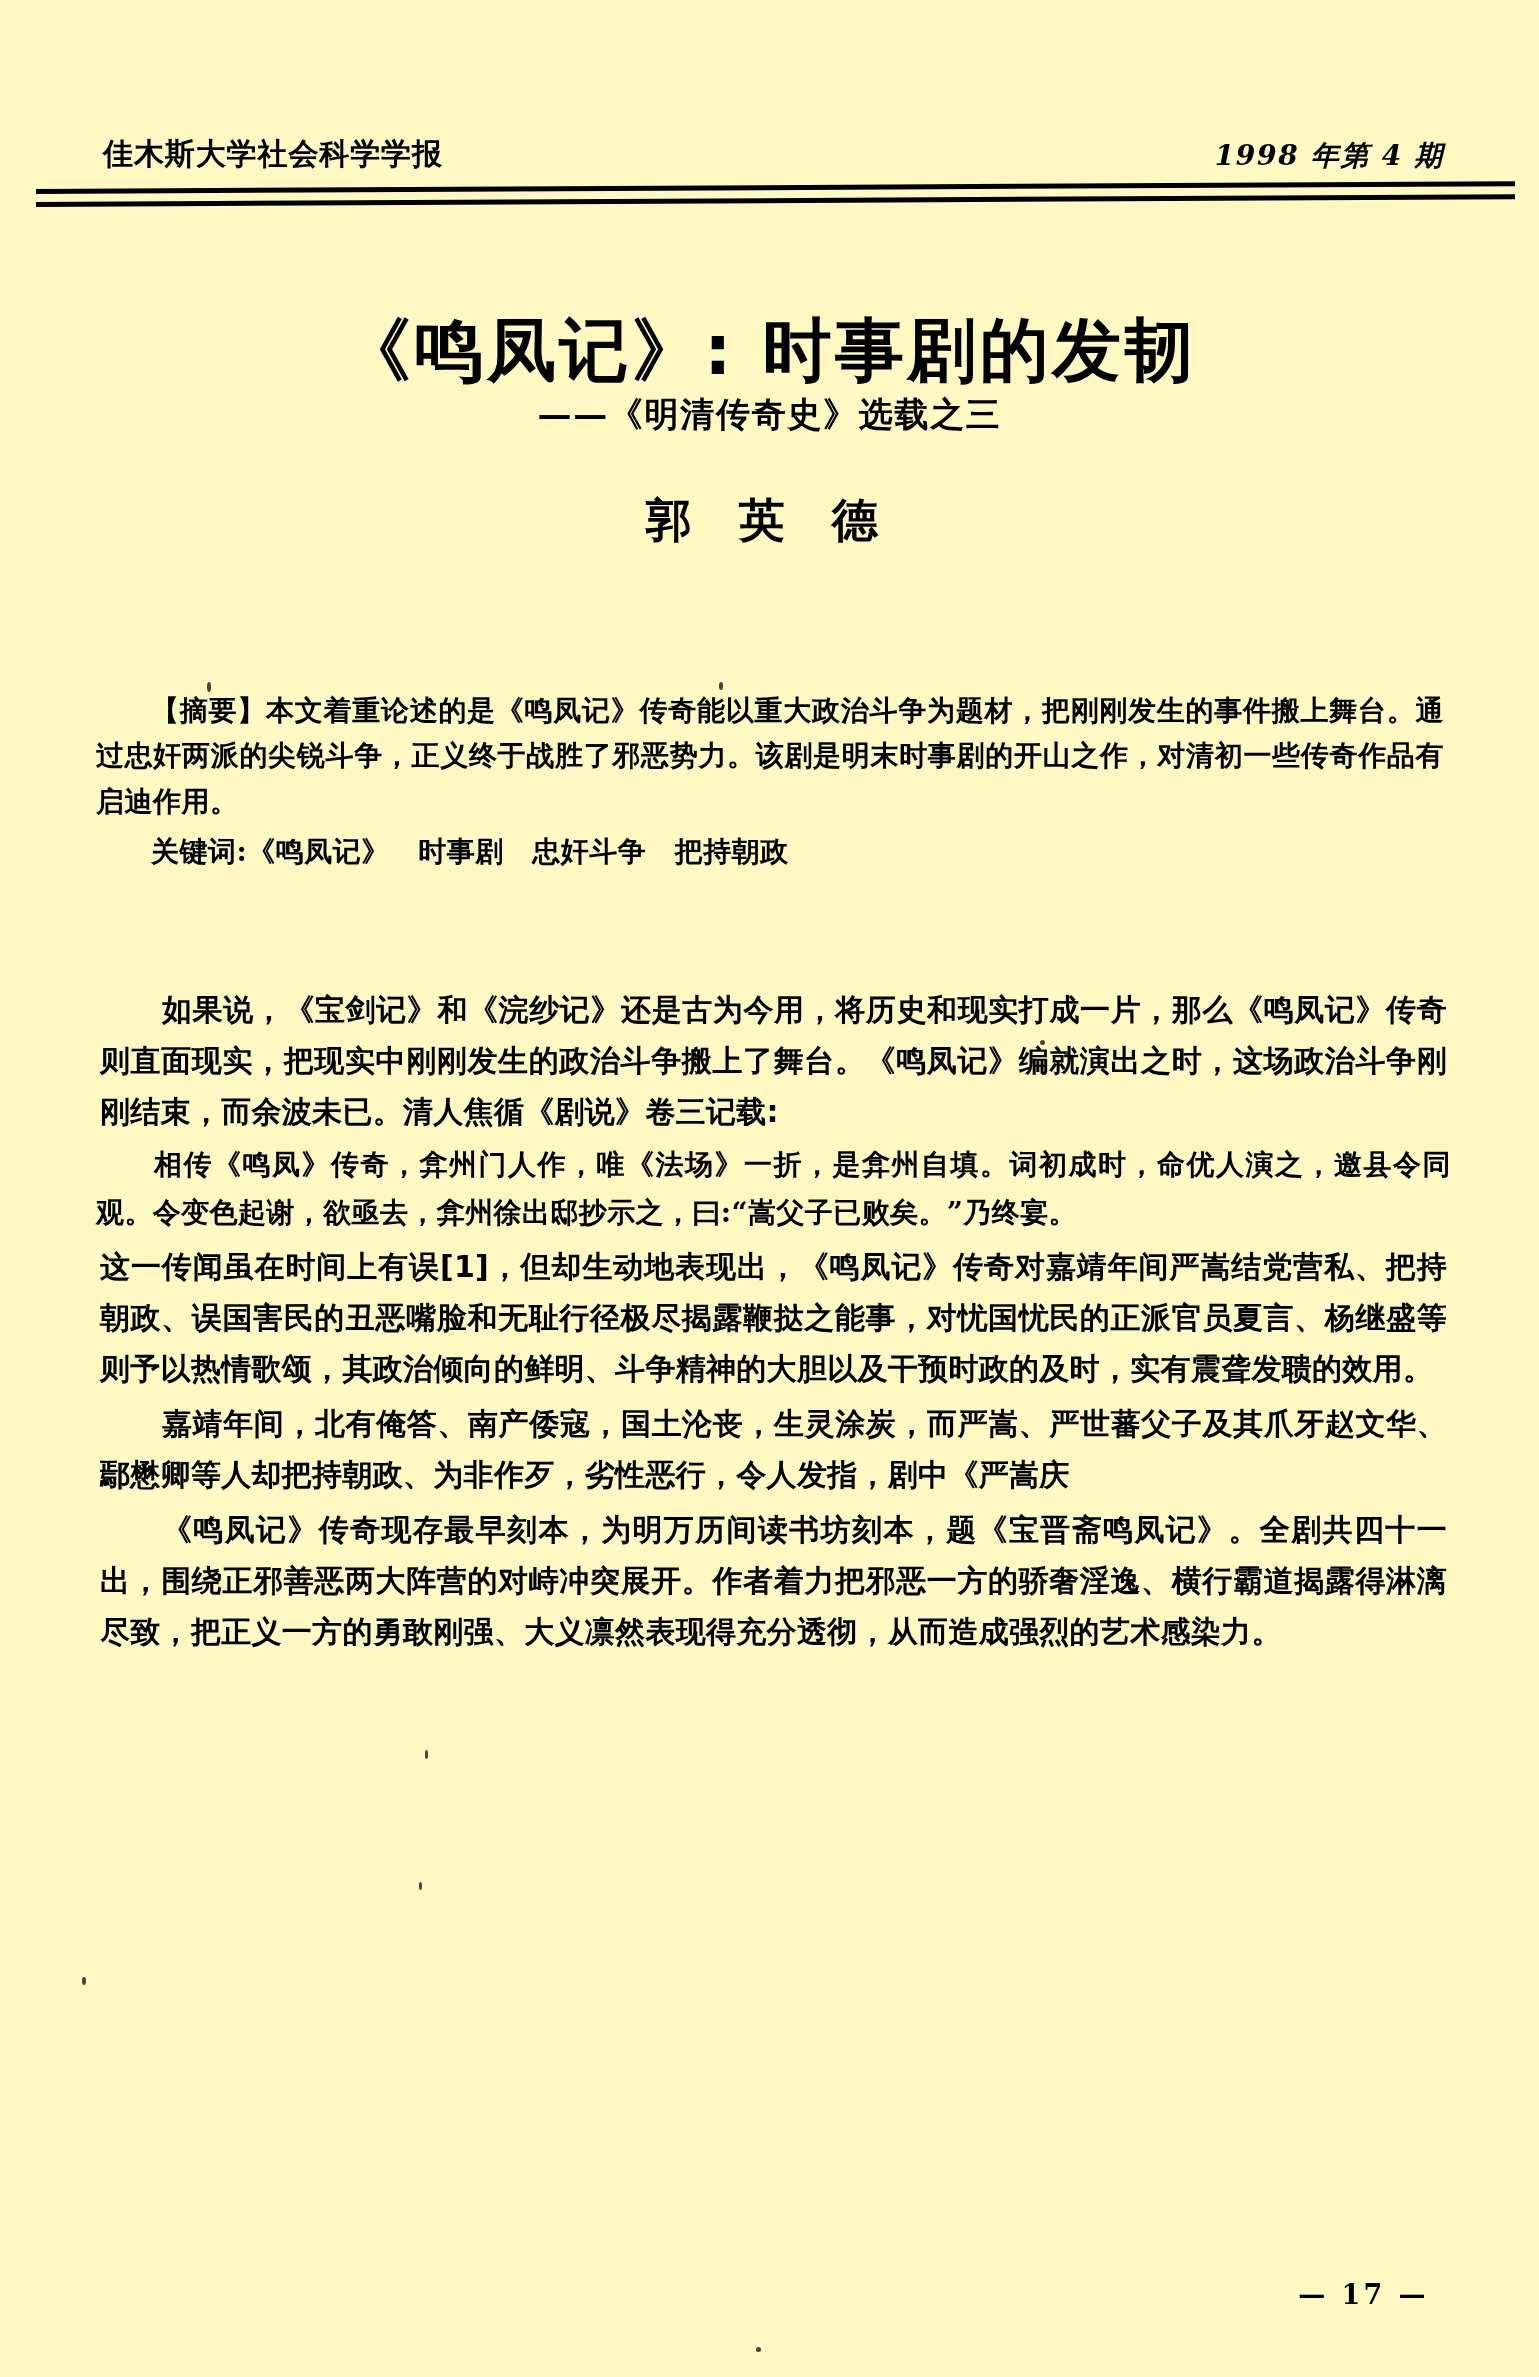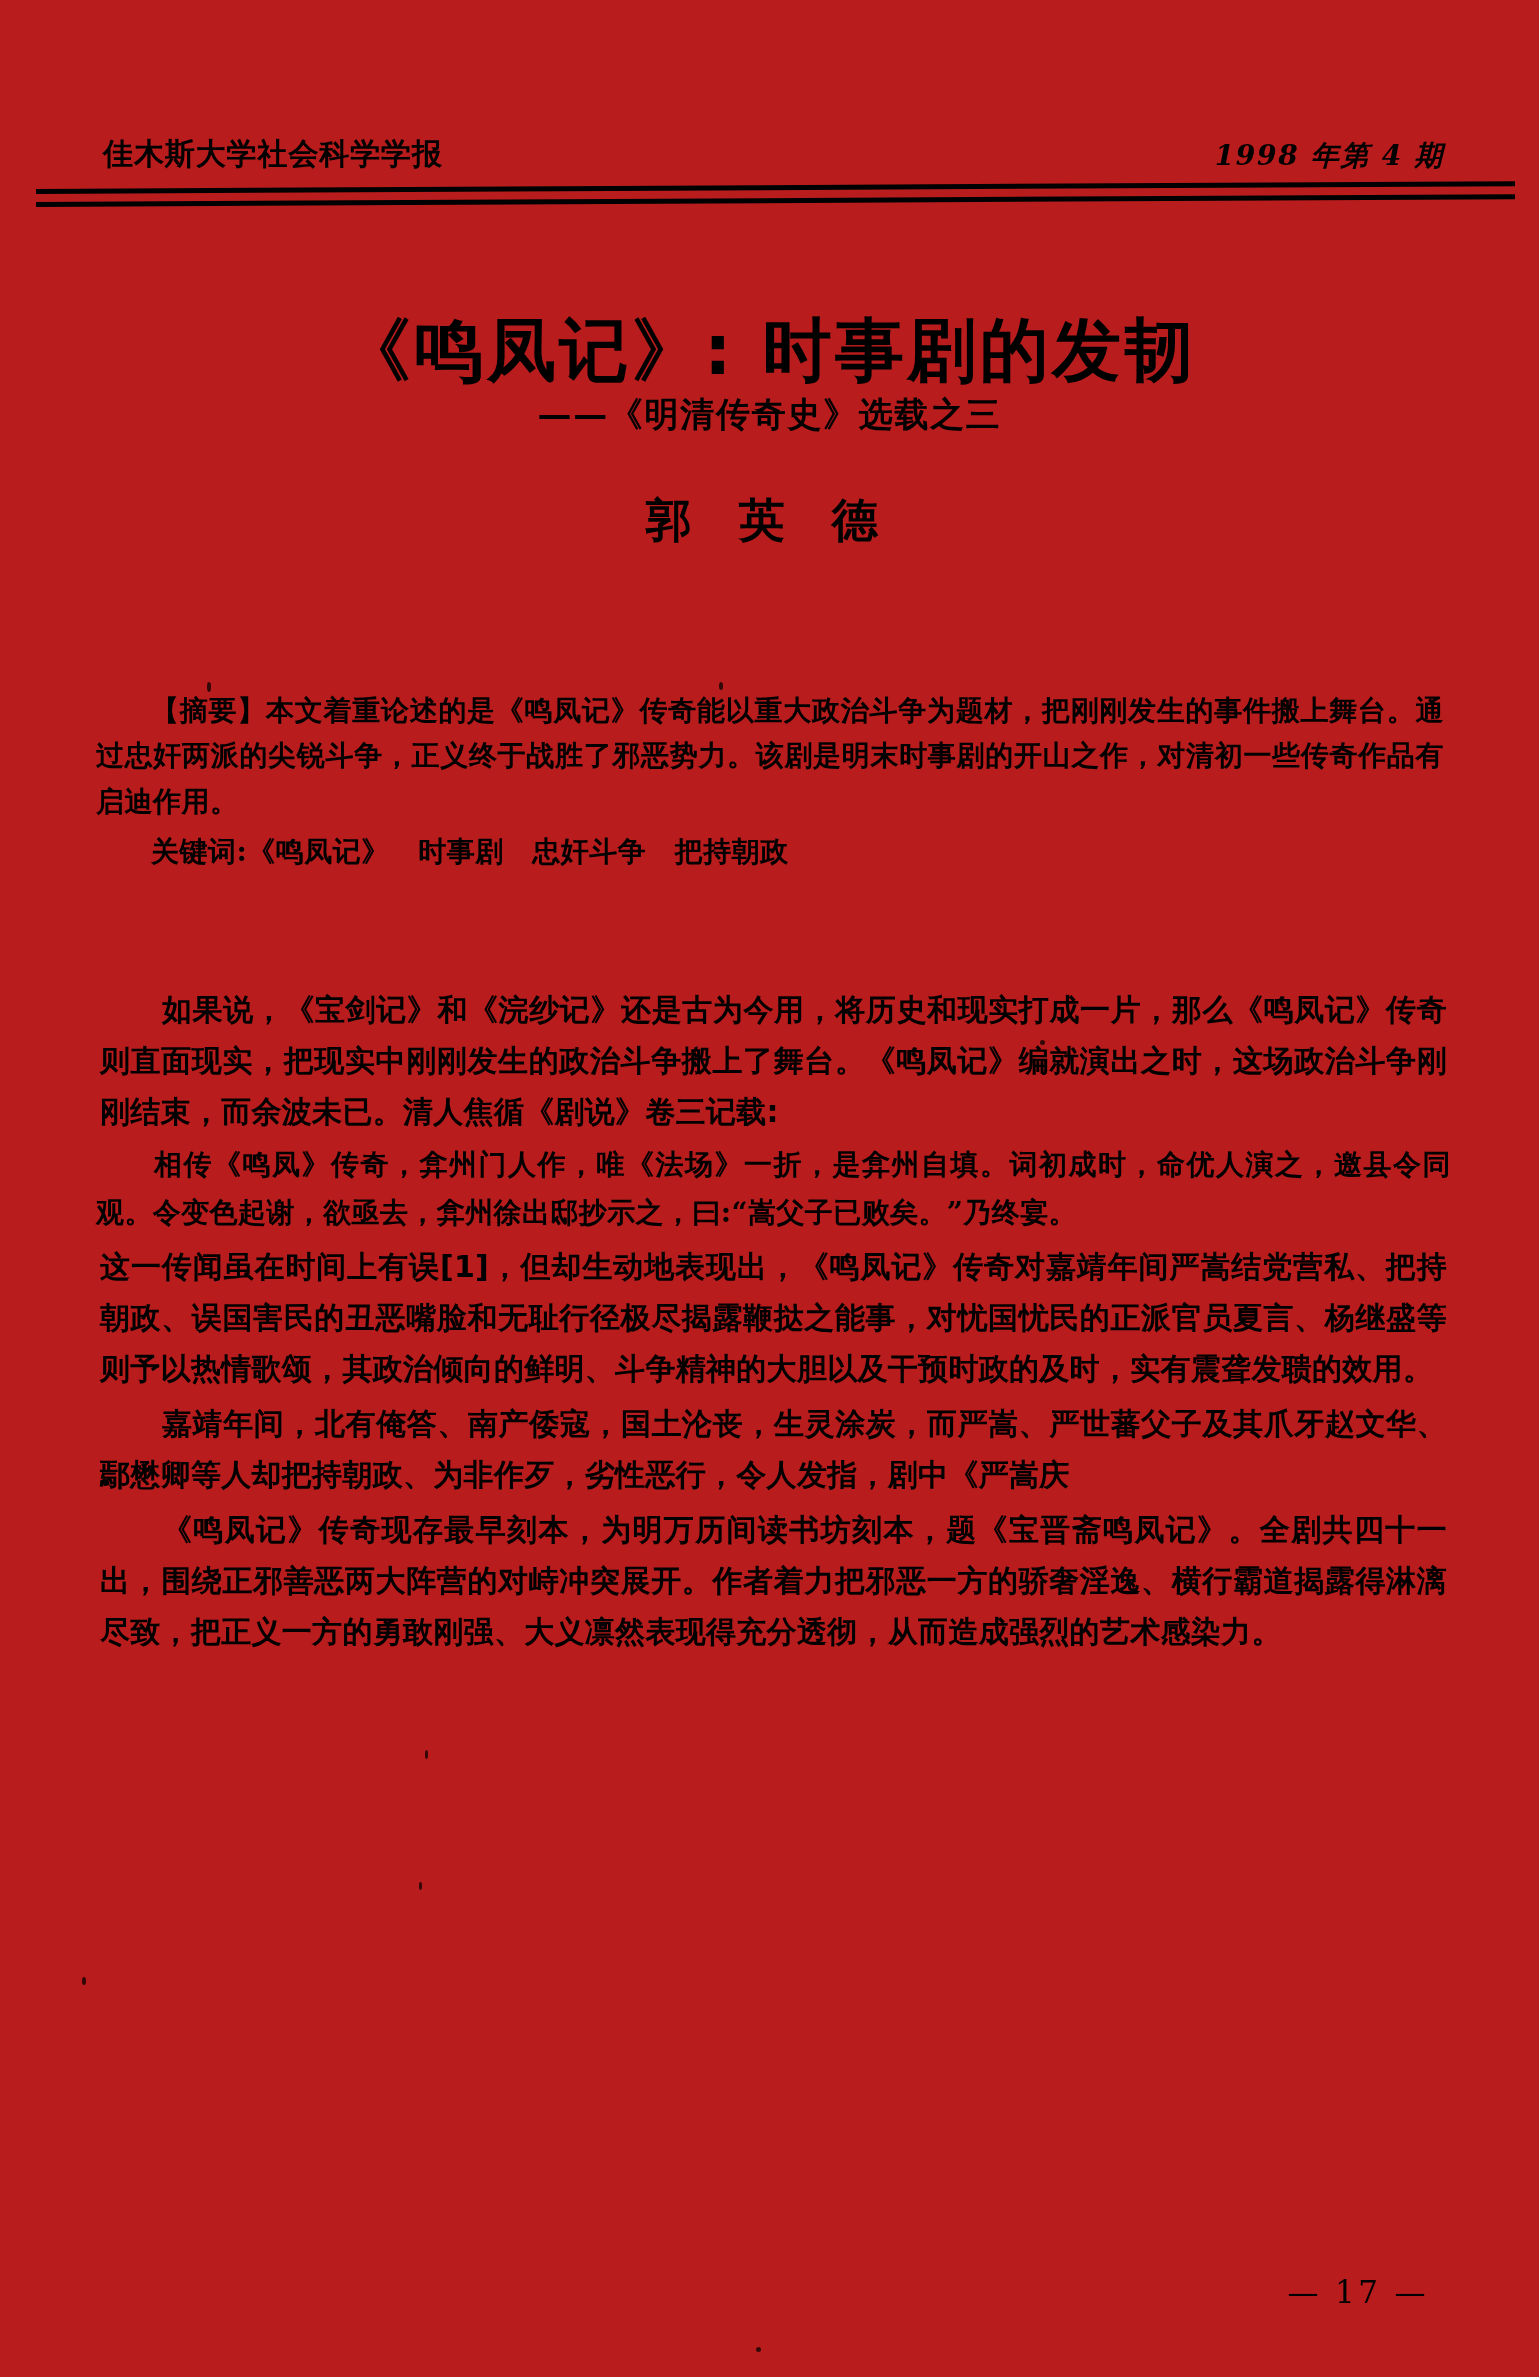--- a/index.html
+++ b/index.html
@@ -13,21 +13,21 @@
     font-family: "DejaVu Sans", "Liberation Sans", sans-serif;
     color: #000000;
     position: relative;
     overflow: hidden;
   }
   .page {
     position: absolute;
     left: 0; top: 0;
     width: 1539px;
     height: 2377px;
-    background: #b91c1c;
+    background: #fef9c3;
   }
   
   .running-head {
     position: absolute;
     left: 103px;
     right: 95px;
     top: 120px;
     height: 55px;
     display: flex;
     align-items: flex-end;
@@ -142,22 +142,22 @@
     letter-spacing: 0.4px;
     margin: 0;
   }
 
   
   .page-footer {
     position: absolute;
     right: 110px;
     bottom: 67px;
     font-family: "DejaVu Serif", "Liberation Serif", serif;
-    font-size: 31px;
-    font-weight: normal;
+    font-size: 27px;
+    font-weight: bold;
     letter-spacing: 3.4px;
     margin-left: 24px;
   }
   .speck {
     position: absolute;
     background: #000;
     border-radius: 50%;
     opacity: .72;
   }
 </style>

